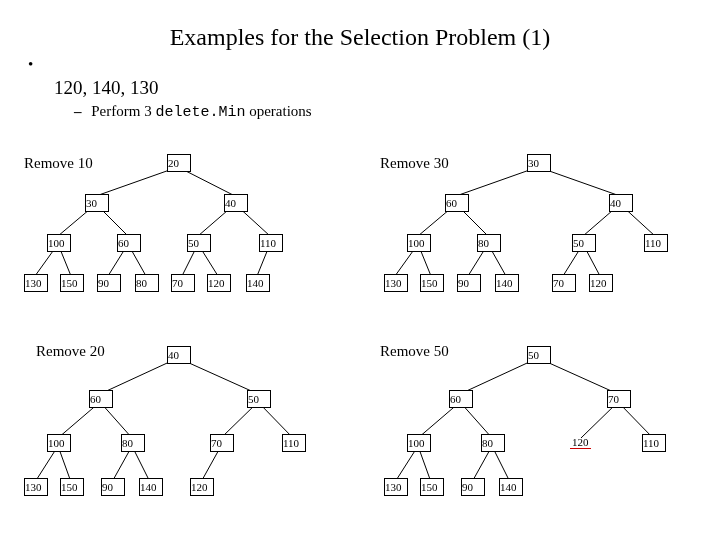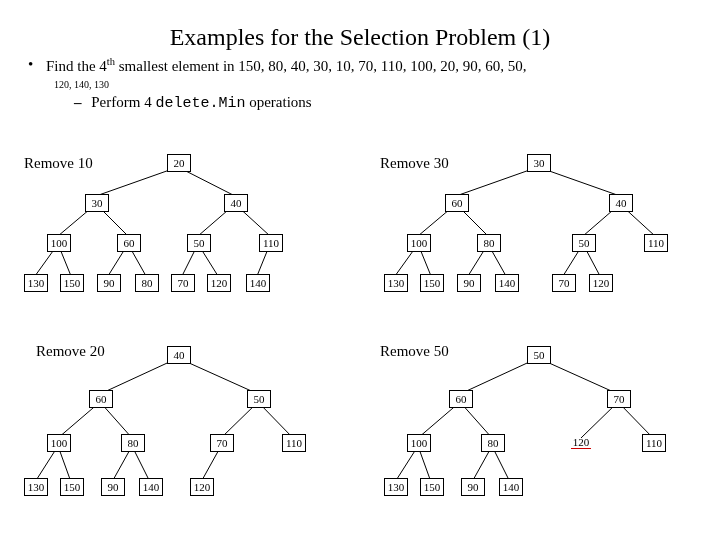--- a/index.html
+++ b/index.html
@@ -21,40 +21,39 @@
     font-size: 15px;
     padding: 4px 40px 0 28px;
     display: flex;
     line-height: 1.3;
   }
   .bullet-marker {
     width: 18px;
     flex-shrink: 0;
   }
   .subline {
-    font-size: 10px;
+    font-size: 19px;
     padding: 2px 12px 0 54px;
   }
   .subline2 {
     font-size: 15px;
     padding: 4px 0 0 74px;
   }
   .dash { font-weight: bold; margin-right: 6px; }
   .sup { font-size: 0.7em; vertical-align: super; }
   .mono { font-family: "Courier New", monospace; margin-top: 43px; }
 
   .tree-area { position: absolute; }
   .tree-label { position: absolute; font-size: 15px; white-space: nowrap; }
   .node {
     position: absolute;
     width: 22px; height: 16px;
     border: 1px solid #000;
     background: #fff;
     font-size: 11px;
-    text-align: center;
     line-height: 16px;
     z-index: 2;
     font-family: "Times New Roman", serif;
   }
   .node.red {
     border: none;
     background: none;
   }
   .node.red span {
     border-bottom: 1px solid #c00;
@@ -63,28 +62,25 @@
   }
   svg.edges { position: absolute; top: 0; left: 0; z-index: 1; }
 </style>
 </head>
 <body>
 
 <div class="title">Examples for the Selection Problem (1)</div>
 
 <div class="bullet">
   <span class="bullet-marker">•</span>
-  <span>
-    <span>Find the 4</span><span class="sup">th</span><span> smallest element in 150, 80, 40, 30, 10, 70, 110, 100, 20, 90, 60, 50,</span>
-  </span>
 </div>
 <div class="subline">120, 140, 130</div>
 <div class="subline2">
   <span class="dash">–</span>
-  <span>Perform 4 </span><span class="mono">delete.Min</span><span> operations</span>
+  <span>Perform 3 </span><span class="mono">delete.Min</span><span> operations</span>
 </div>
 
 <div class="tree-label" style="left:24px; top:155px;">Remove 10</div>
 <div class="tree-area" style="left:20px; top:150px; width:340px; height:160px;">
   <svg class="edges" width="340" height="160">
     <line x1="158" y1="17" x2="76" y2="46" stroke="#000"></line>
     <line x1="158" y1="17" x2="215" y2="46" stroke="#000"></line>
     <line x1="76" y1="54" x2="38" y2="86" stroke="#000"></line>
     <line x1="76" y1="54" x2="108" y2="86" stroke="#000"></line>
     <line x1="215" y1="54" x2="178" y2="86" stroke="#000"></line>

